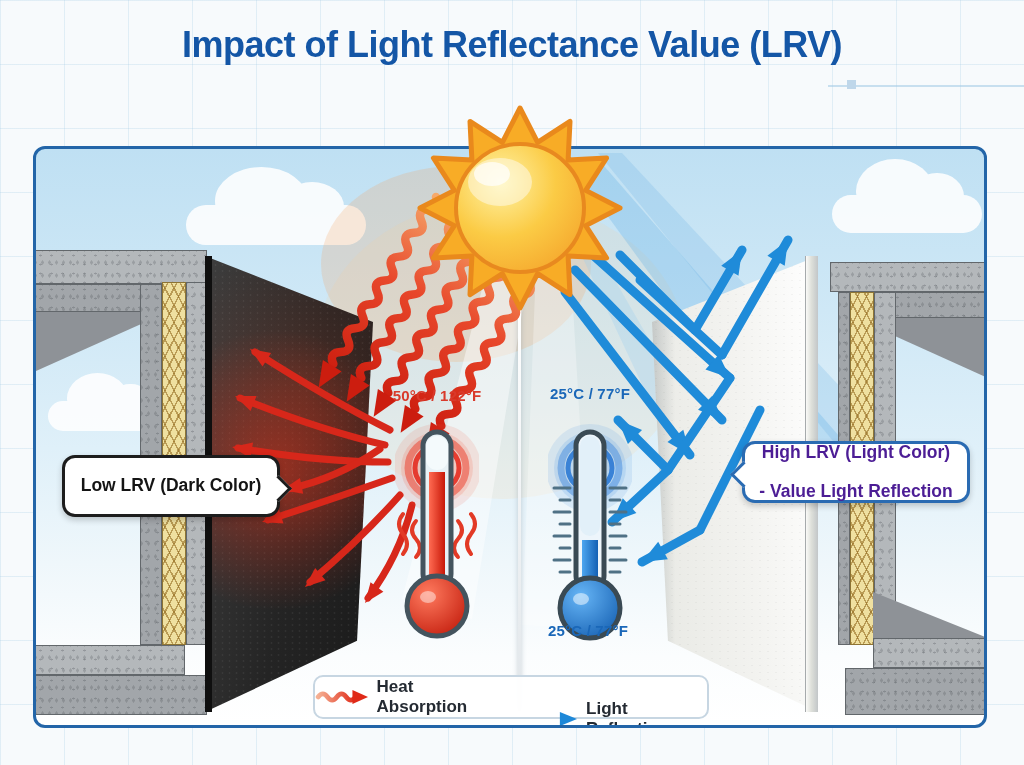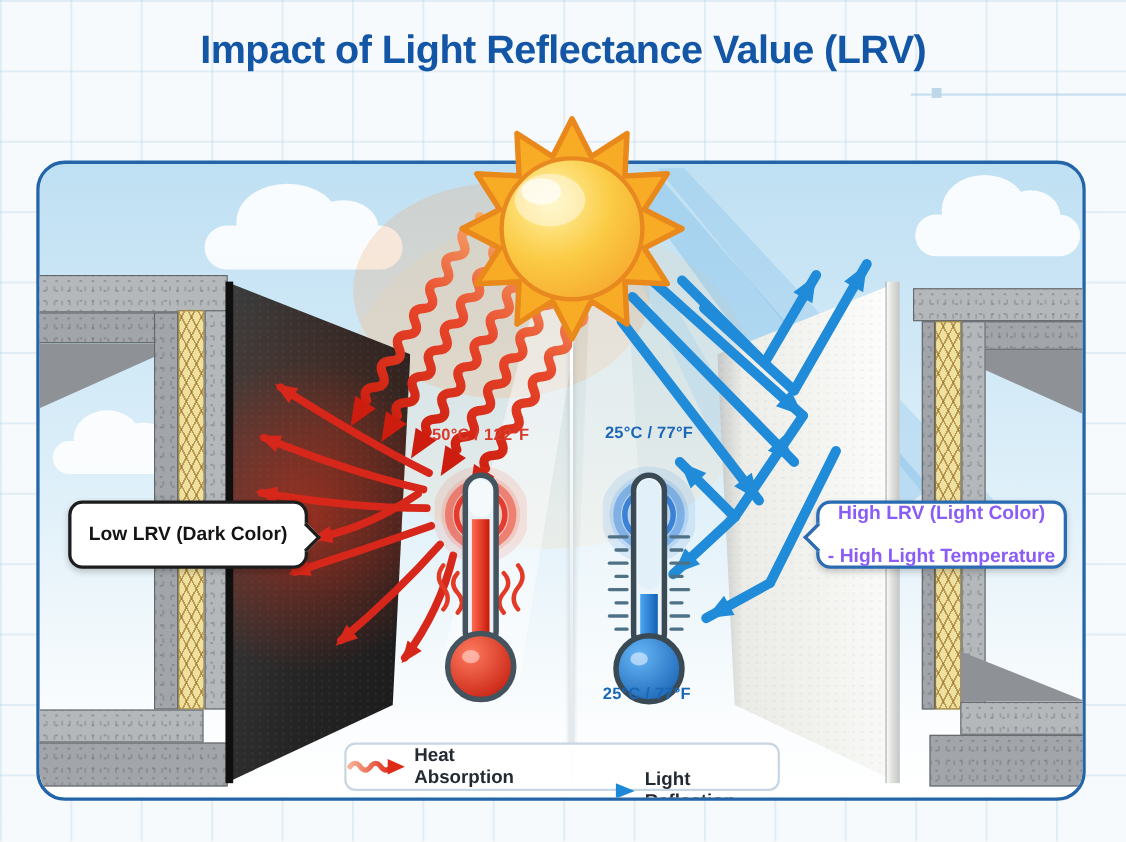--- a/index.html
+++ b/index.html
@@ -13,21 +13,21 @@
     background-size:64px 64px;
   }
   .stage{position:relative;width:1024px;height:629px;}
   .grid-accent-line{position:absolute;left:828px;top:85px;width:196px;height:2px;background:rgba(160,200,228,.55);}
   .grid-accent-dot{position:absolute;left:847px;top:80px;width:9px;height:9px;background:#BFD7EA;}
 
   .title{position:absolute;left:0;right:0;top:22px;text-align:center;
     color:#1456A6;font-weight:bold;font-size:36px;line-height:1.27;letter-spacing:-.5px;}
 
   .panel{position:absolute;left:33px;top:146px;width:948px;height:576px;
-    border:3px solid #2365A8;border-radius:26px;overflow:hidden;
+    border:3px solid #2365A8;border-radius:12px;overflow:hidden;
     background:linear-gradient(180deg,#BFE0F3 0%,#CFE8F6 28%,#DFF0F9 52%,#EFF7FB 72%,#FBFDFE 88%,#FFFFFF 100%);}
 
   .cloud{position:absolute;background:#fff;border-radius:60px;opacity:.88;}
   .cloud::before,.cloud::after{content:"";position:absolute;background:#fff;border-radius:50%;}
   .cloud::before{width:52%;height:170%;left:16%;top:-95%;}
   .cloud::after{width:36%;height:125%;right:12%;top:-58%;}
 
   .layer{position:absolute;}
   .concrete{background-color:#B4B8BB;
     background-image:radial-gradient(rgba(70,75,80,.30) 1px,transparent 1.4px),
@@ -73,21 +73,21 @@
   .temp.cold{color:#1A67B8;}
 
   .thermo{position:absolute;width:84px;height:225px;z-index:35;}
 
   .callout{position:absolute;background:#fff;border-radius:13px;display:flex;flex-direction:column;
     justify-content:center;text-align:center;font-weight:bold;font-size:17.5px;line-height:1.32;
     box-shadow:0 3px 6px rgba(0,0,0,.2);z-index:45;gap:16px;}
   .callout .tip{position:absolute;width:16px;height:16px;background:#fff;transform:rotate(45deg);}
   .callout.lft{border:3px solid #1D1D1D;color:#141414;left:26px;top:306px;width:212px;height:56px;}
   .callout.lft .tip{right:-11px;top:21px;border-top:3px solid #1D1D1D;border-right:3px solid #1D1D1D;}
-  .callout.rgt{border:3px solid #2A6BB2;color:#8b5cf6;left:706px;top:306px;width:222px;height:56px;}
+  .callout.rgt{border:3px solid #2A6BB2;color:#4c1d95;left:706px;top:292px;width:222px;height:56px;}
   .callout.rgt .tip{left:-11px;top:21px;border-bottom:3px solid #2A6BB2;border-left:3px solid #2A6BB2;}
 
   .legend{position:absolute;left:277px;top:526px;width:396px;height:44px;
     background:rgba(255,255,255,.95);border:2px solid #C7D6E2;border-radius:10px;
     display:flex;align-items:center;justify-content:flex-end;gap:10px;
     font-weight:bold;font-size:17px;color:#242A32;z-index:45;box-sizing:border-box;}
   .legend .item{display:flex;align-items:center;gap:7px;}
   .legend .item + .item{margin-left:14px;margin-top:44px;}
 </style>
 </head>
@@ -320,21 +320,21 @@
     <div class="temp hot" style="left:316px;top:238px;">50°C / 122°F</div>
     <div class="temp cold" style="left:469px;top:236px;">25°C / 77°F</div>
     <div class="temp cold" style="left:467px;top:473px;">25°C / 77°F</div>
 
     <div class="callout lft">
       <span>Low LRV (Dark Color)</span>
       <span class="tip"></span>
     </div>
     <div class="callout rgt">
       <span>High LRV (Light Color)</span>
-      <span>- High Light Temperature</span>
+      <span>- Value Light Reflection</span>
       <span class="tip"></span>
     </div>
 
     <div class="legend">
       <div class="item">
         <svg width="58" height="24" viewBox="0 0 70 24">
           <defs>
               <linearGradient id="lgH" x1="0" y1="0" x2="1" y2="0">
                 <stop offset="0" stop-color="#F5B093"></stop>
                 <stop offset="1" stop-color="#E02A18"></stop>

